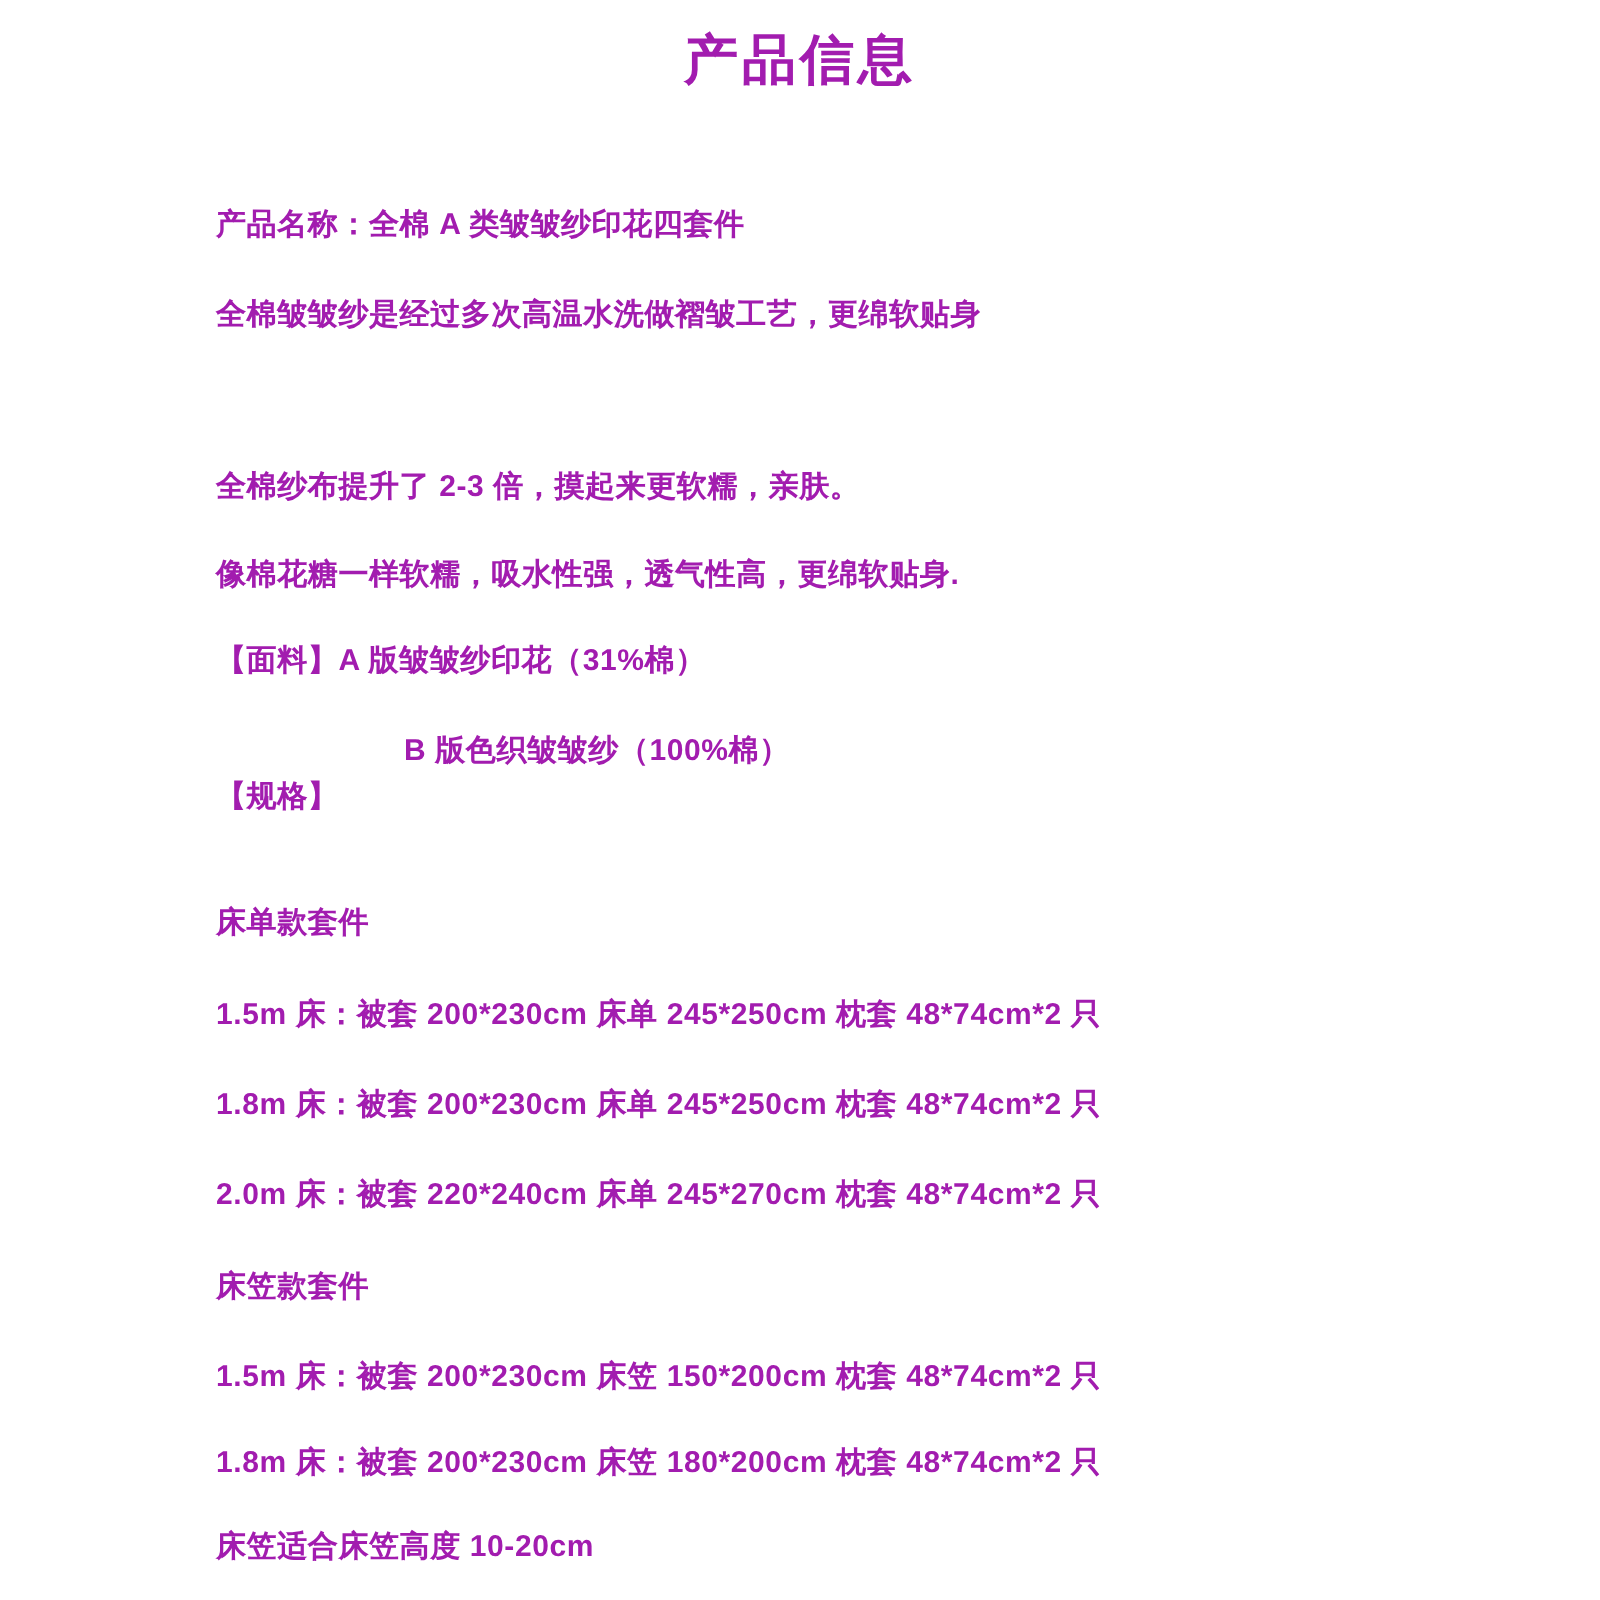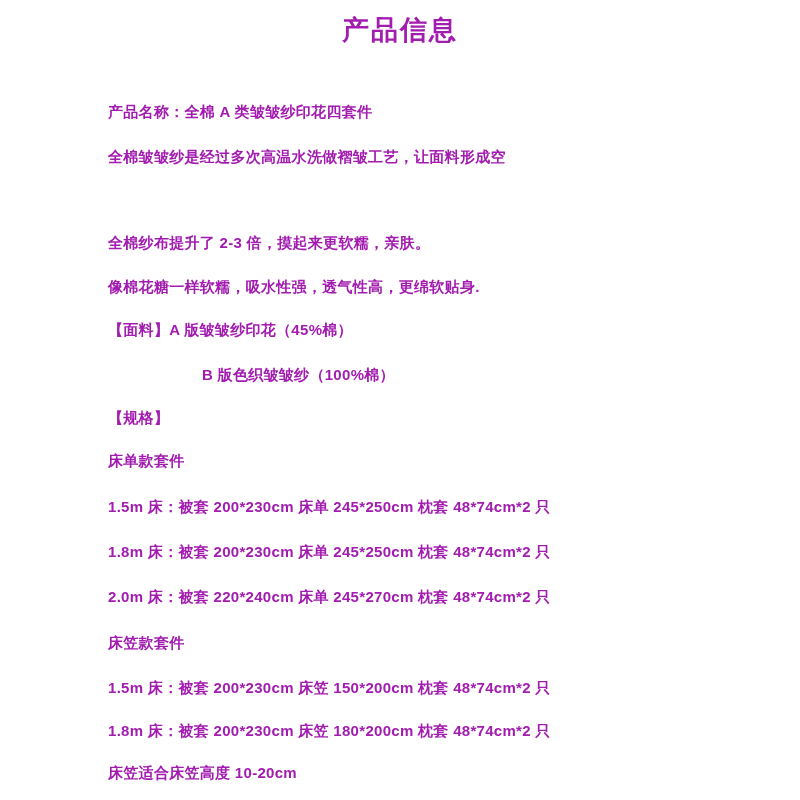--- a/index.html
+++ b/index.html
@@ -38,47 +38,47 @@
     letter-spacing: 0.3px;
   }
   
   .y-product-name   { top: 103px; }
   .y-desc-0         { top: 148px; }
   .y-desc-1         { top: 191px; }
   .y-desc-2         { top: 234px; }
   .y-desc-3         { top: 278px; }
   .y-fabric-a       { top: 321px; }
   .y-fabric-b       { top: 366px; left: 202px; }
-  .y-spec-header    { top: 409px; }
+  .y-spec-header    { top: 389px; }
   .y-sheet-title    { top: 452px; }
   .y-sheet-0        { top: 498px; }
   .y-sheet-1        { top: 543px; }
   .y-sheet-2        { top: 588px; }
   .y-fitted-title   { top: 634px; }
   .y-fitted-0       { top: 679px; }
   .y-fitted-1       { top: 722px; }
   .y-height-note    { top: 764px; }
 </style>
 </head>
 <body>
 
 <div class="page">
 
   <h1 class="doc-title">产品信息</h1>
 
   <div class="line y-product-name">产品名称：全棉 A 类皱皱纱印花四套件</div>
 
-  <div class="line y-desc-0">全棉皱皱纱是经过多次高温水洗做褶皱工艺，让面料形成空</div>
+  <div class="line y-desc-0">全棉皱皱纱是经过多次高温水洗做褶皱工艺，更绵软贴身</div>
 
 
   <div class="line y-desc-2">全棉纱布提升了 2-3 倍，摸起来更软糯，亲肤。</div>
 
   <div class="line y-desc-3">像棉花糖一样软糯，吸水性强，透气性高，更绵软贴身.</div>
 
-  <div class="line y-fabric-a">【面料】A 版皱皱纱印花（45%棉）</div>
+  <div class="line y-fabric-a">【面料】A 版皱皱纱印花（31%棉）</div>
 
   <div class="line y-fabric-b">B 版色织皱皱纱（100%棉）</div>
 
   <div class="line y-spec-header">【规格】</div>
 
   <div class="line y-sheet-title">床单款套件</div>
 
   <div class="line y-sheet-0">1.5m 床：被套 200*230cm 床单 245*250cm 枕套 48*74cm*2 只</div>
 
   <div class="line y-sheet-1">1.8m 床：被套 200*230cm 床单 245*250cm 枕套 48*74cm*2 只</div>

